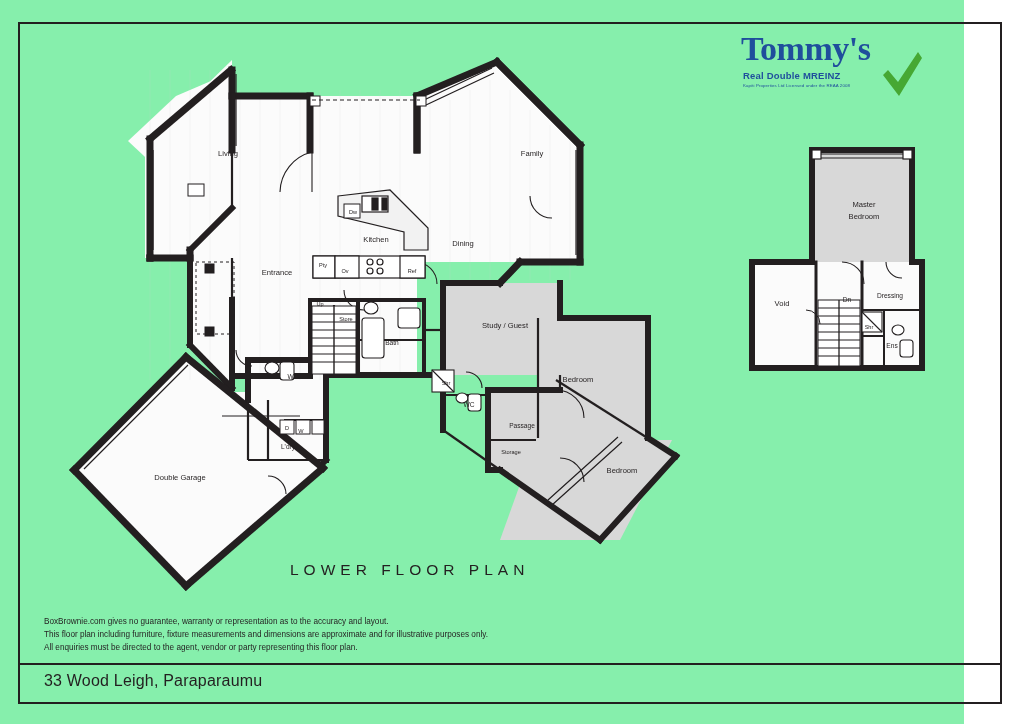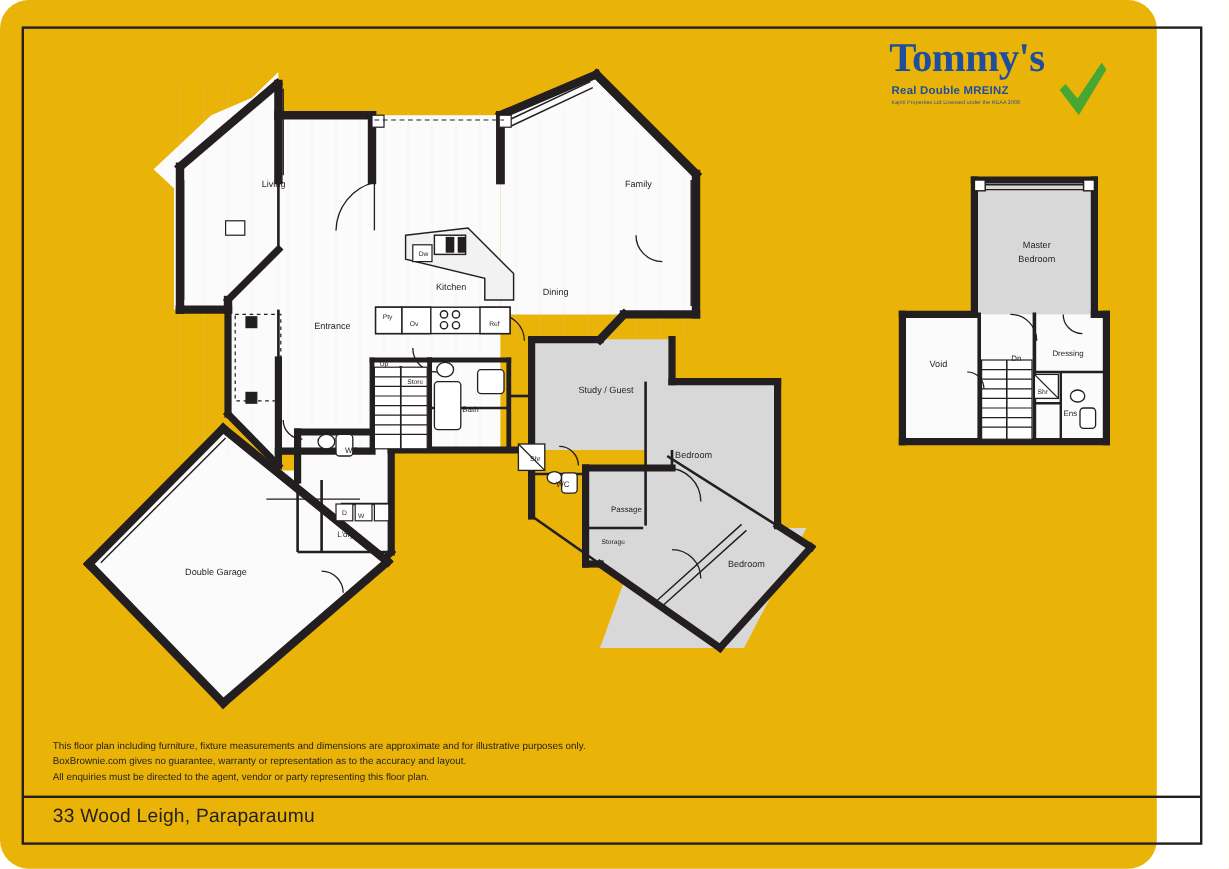--- a/index.html
+++ b/index.html
@@ -11,22 +11,21 @@
     width: 1024px;
     height: 724px;
     font-family: "Liberation Sans", sans-serif;
     color: #231f20;
     overflow: hidden;
   }
   .page {
     position: relative;
     width: 964px;
     height: 724px;
-    background: #eab308;
-    border-radius: 24px;
+    background: #86efac;
   }
   .frame {
     position: absolute;
     left: 18px;
     top: 22px;
     width: 984px;
     height: 682px;
     border: 2px solid #231f20;
     box-sizing: border-box;
   }
@@ -423,22 +422,23 @@
   <div>
     <div class="rm" style="left:864px; top:204px;">Master</div>
     <div class="rm" style="left:864px; top:216px;">Bedroom</div>
     <div class="rm" style="left:782px; top:303px;">Void</div>
     <div class="rm mid" style="left:847px; top:299px;">Dn</div>
     <div class="rm mid" style="left:890px; top:295px;">Dressing</div>
     <div class="rm tiny" style="left:869px; top:327px;">Shr</div>
     <div class="rm mid" style="left:892px; top:345px;">Ens</div>
   </div>
 
+  <div class="plan-title" id="lower-title">LOWER FLOOR PLAN</div>
 
   <div class="disclaimer">
+    <div>BoxBrownie.com gives no guarantee, warranty or representation as to the accuracy and layout.</div>
     <div>This floor plan including furniture, fixture measurements and dimensions are approximate and for illustrative purposes only.</div>
-    <div>BoxBrownie.com gives no guarantee, warranty or representation as to the accuracy and layout.</div>
     <div>All enquiries must be directed to the agent, vendor or party representing this floor plan.</div>
   </div>
 
   <div class="address">33 Wood Leigh, Paraparaumu</div>
 
 </div>
 
 </body></html>

